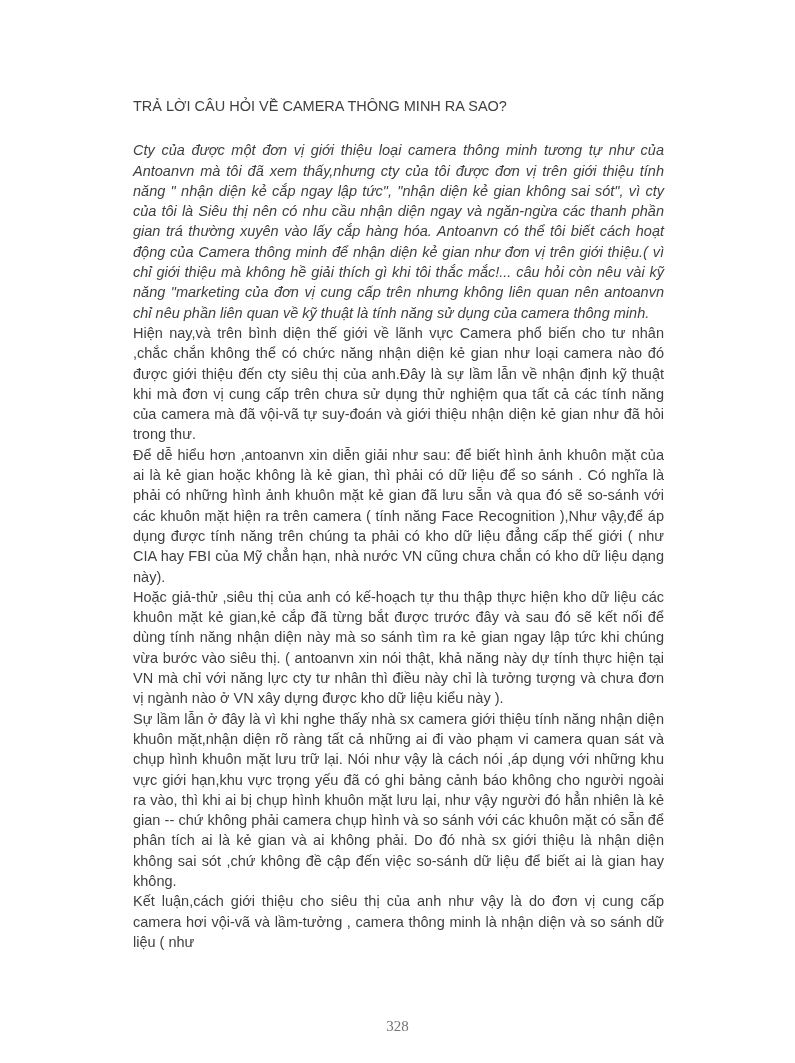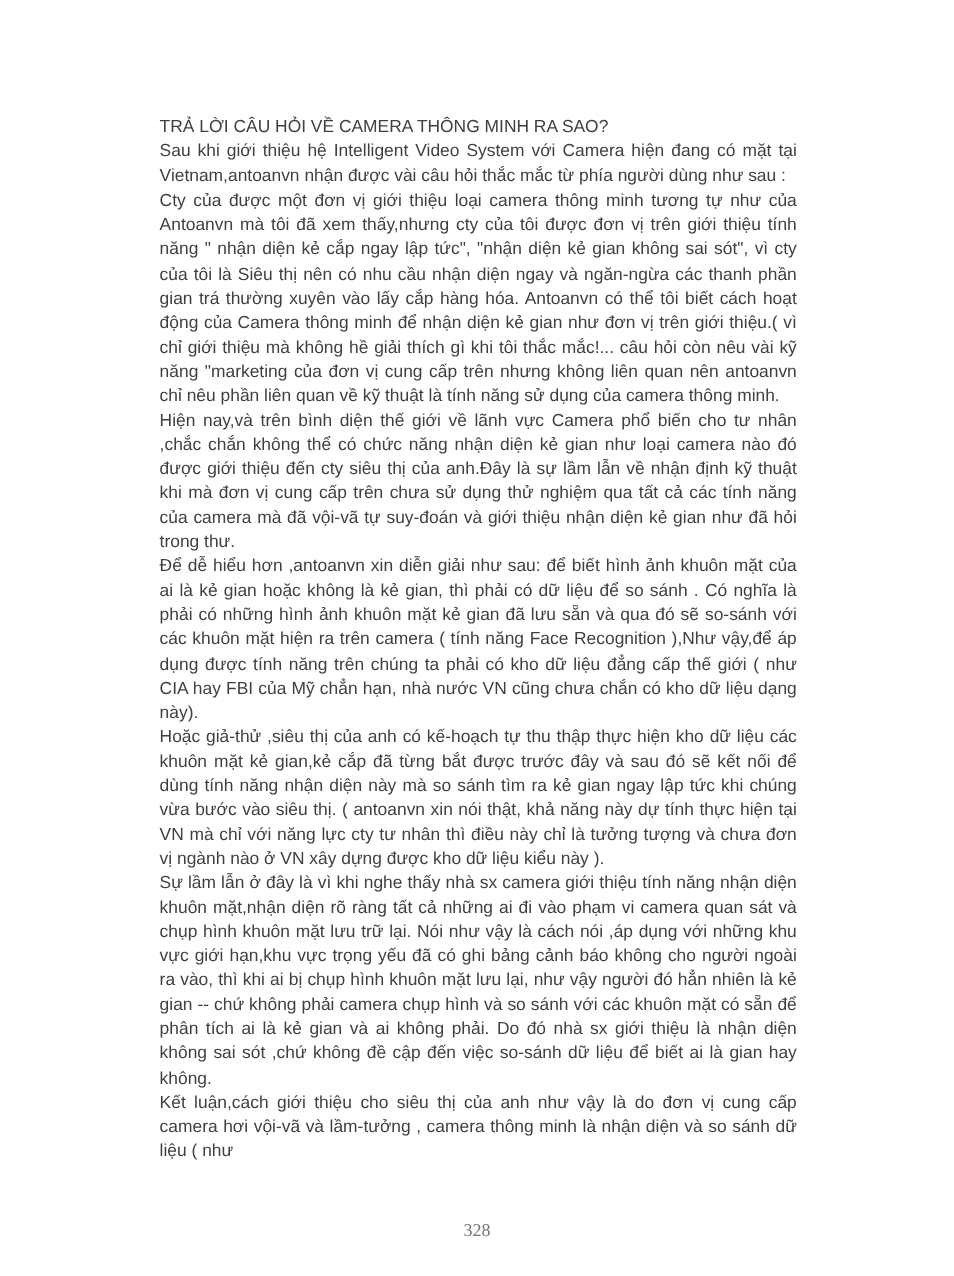--- a/index.html
+++ b/index.html
@@ -32,41 +32,40 @@
     margin: 0;
   }
   .para {
     font-family: "Liberation Sans", sans-serif;
     font-size: 14.5px;
     line-height: 20.3px;
     color: #3f3f3f;
     text-align: justify;
     margin: 0;
   }
-  .gap { margin-top: 1px; }
+  .gap { margin-top: 24px; font-style: italic; }
   .page-number {
     position: absolute;
     left: 0;
     top: 1018px;
     width: 795px;
     text-align: center;
     font-family: "Liberation Serif", serif;
     font-size: 15px;
     color: #737373;
   }
 </style>
 </head>
 <body>
 
 <div class="page">
   <div class="content">
 
     <p class="heading">TRẢ LỜI CÂU HỎI VỀ CAMERA THÔNG MINH RA SAO?</p>
 
-    <p class="para">Sau khi giới thiệu hệ Intelligent Video System với Camera hiện đang có mặt tại Vietnam,antoanvn nhận được vài câu hỏi thắc mắc từ phía người dùng như sau :</p>
 
     <p class="para gap">Cty của được một đơn vị giới thiệu loại camera thông minh tương tự như của Antoanvn mà tôi đã xem thấy,nhưng cty của tôi được đơn vị trên giới thiệu tính năng " nhận diện kẻ cắp ngay lập tức", "nhận diện kẻ gian không sai sót", vì cty của tôi là Siêu thị nên có nhu cầu nhận diện ngay và ngăn-ngừa các thanh phần gian trá thường xuyên vào lấy cắp hàng hóa. Antoanvn có thể tôi biết cách hoạt động của Camera thông minh để nhận diện kẻ gian như đơn vị trên giới thiệu.( vì chỉ giới thiệu mà không hề giải thích gì khi tôi thắc mắc!... câu hỏi còn nêu vài kỹ năng "marketing của đơn vị cung cấp trên nhưng không liên quan nên antoanvn chỉ nêu phần liên quan về kỹ thuật là tính năng sử dụng của camera thông minh.</p>
 
 
     <p class="para">Hiện nay,và trên bình diện thế giới về lãnh vực Camera phổ biến cho tư nhân ,chắc chắn không thể có chức năng nhận diện kẻ gian như loại camera nào đó được giới thiệu đến cty siêu thị của anh.Đây là sự lầm lẫn về nhận định kỹ thuật khi mà đơn vị cung cấp trên chưa sử dụng thử nghiệm qua tất cả các tính năng của camera mà đã vội-vã tự suy-đoán và giới thiệu nhận diện kẻ gian như đã hỏi trong thư.</p>
 
     <p class="para">Để dễ hiểu hơn ,antoanvn xin diễn giải như sau: để biết hình ảnh khuôn mặt của ai là kẻ gian hoặc không là kẻ gian, thì phải có dữ liệu để so sánh . Có nghĩa là phải có những hình ảnh khuôn mặt kẻ gian đã lưu sẵn và qua đó sẽ so-sánh với các khuôn mặt hiện ra trên camera ( tính năng Face Recognition ),Như vậy,để áp dụng được tính năng trên chúng ta phải có kho dữ liệu đẳng cấp thế giới ( như CIA hay FBI của Mỹ chẳn hạn, nhà nước VN cũng chưa chắn có kho dữ liệu dạng này).</p>
 
     <p class="para">Hoặc giả-thử ,siêu thị của anh có kế-hoạch tự thu thập thực hiện kho dữ liệu các khuôn mặt kẻ gian,kẻ cắp đã từng bắt được trước đây và sau đó sẽ kết nối để dùng tính năng nhận diện này mà so sánh tìm ra kẻ gian ngay lập tức khi chúng vừa bước vào siêu thị. ( antoanvn xin nói thật, khả năng này dự tính thực hiện tại VN mà chỉ với năng lực cty tư nhân thì điều này chỉ là tưởng tượng và chưa đơn vị ngành nào ở VN xây dựng được kho dữ liệu kiểu này ).</p>
 

